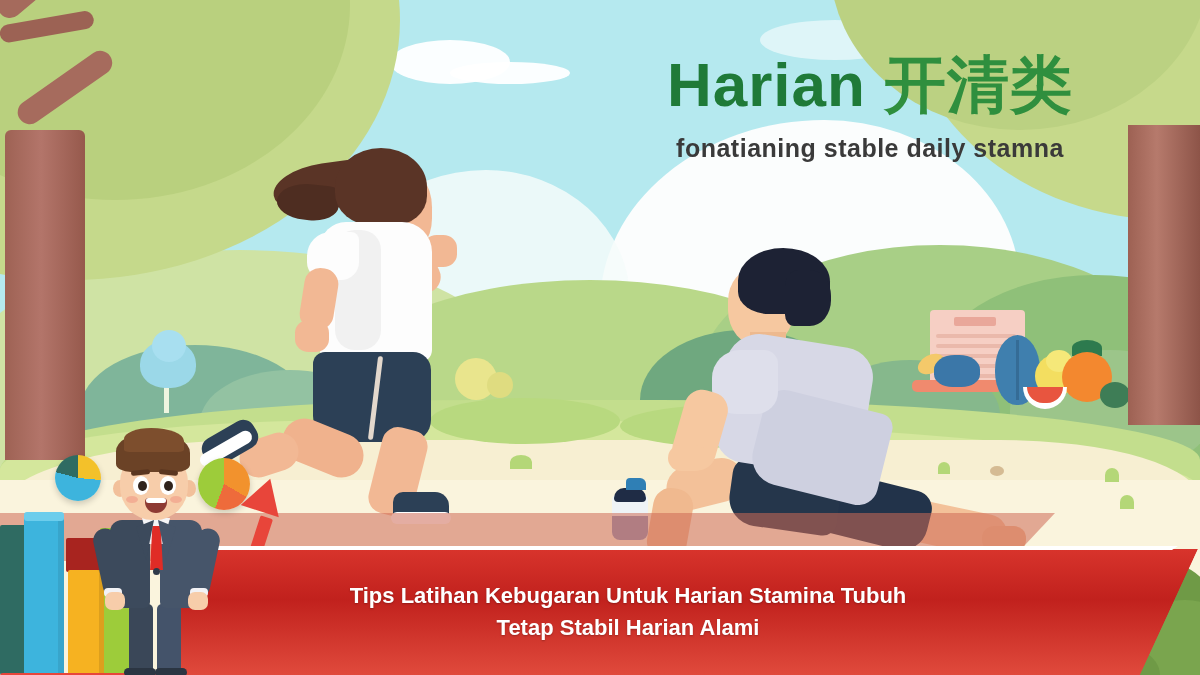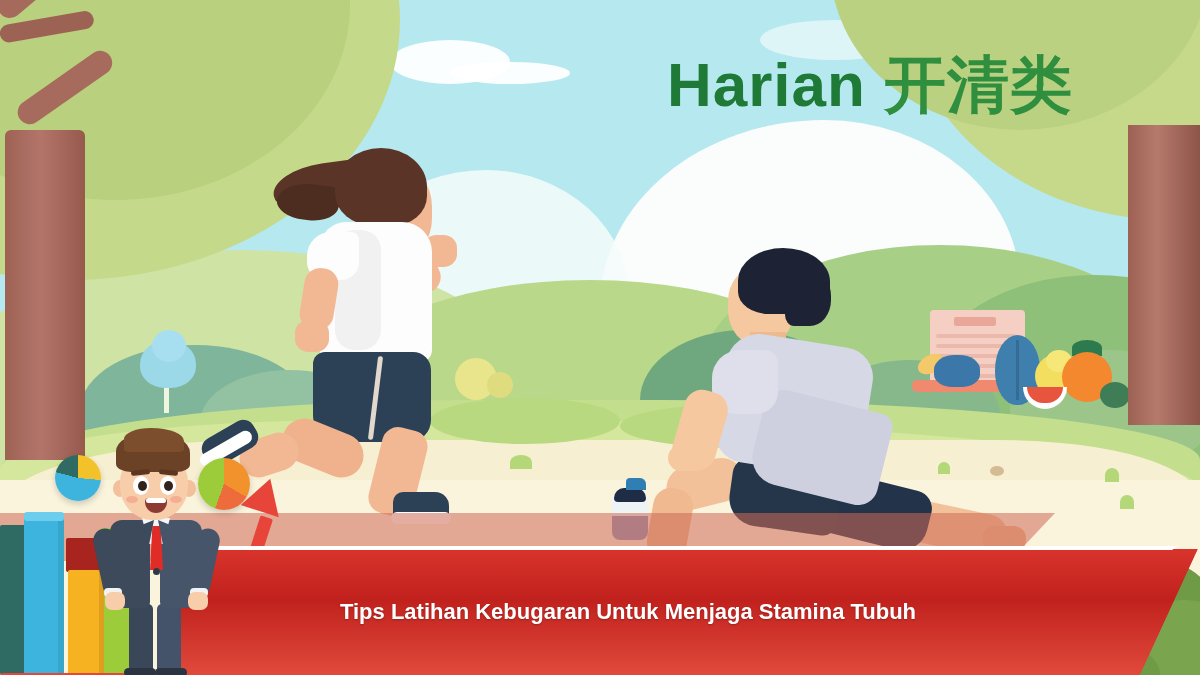--- a/index.html
+++ b/index.html
@@ -381,20 +381,21 @@
   <div class="canopy canopy-r"></div>
   <div class="canopy canopy-r2"></div>
   <div class="branch-r"></div>
   <div class="trunk trunk-r"></div>
 
   <div class="title-wrap">
     <div class="title-main">
       <span>Harian</span>
       <span class="title-cn">开清类</span>
     </div>
+    <div class="title-sub">fonatianing stable daily stamna</div>
   </div>
 
   <div class="runner">
     <div class="r-pony"></div>
     <div class="r-pony2"></div>
     <div class="r-face"></div>
     <div class="r-ear"></div>
     <div class="r-hair-bun"></div>
     <div class="r-neck"></div>
     <div class="r-armR"></div>
@@ -469,21 +470,22 @@
     <div class="arrow-shaft"></div>
     <div class="arrow-head"></div>
     <div class="pie pie-big"></div>
   </div>
 
   <div class="banner">
     <div class="banner-bg"></div>
   </div>
   <div class="banner-topline"></div>
   <div class="banner-text">
-    <div>Tips Latihan Kebugaran Untuk Menjaga Stamina Tubuh</div>
+    <div>Tips Latihan Kebugaran Untuk Harian Stamina Tubuh</div>
+    <div>Tetap Stabil Harian Alami</div>
   </div>
 
   <div class="man">
     <div class="m-armL"></div>
     <div class="m-armR"></div>
     <div class="m-legL"></div>
     <div class="m-legR"></div>
     <div class="m-shoeL"></div>
     <div class="m-shoeR"></div>
     <div class="m-jacketL"></div>

